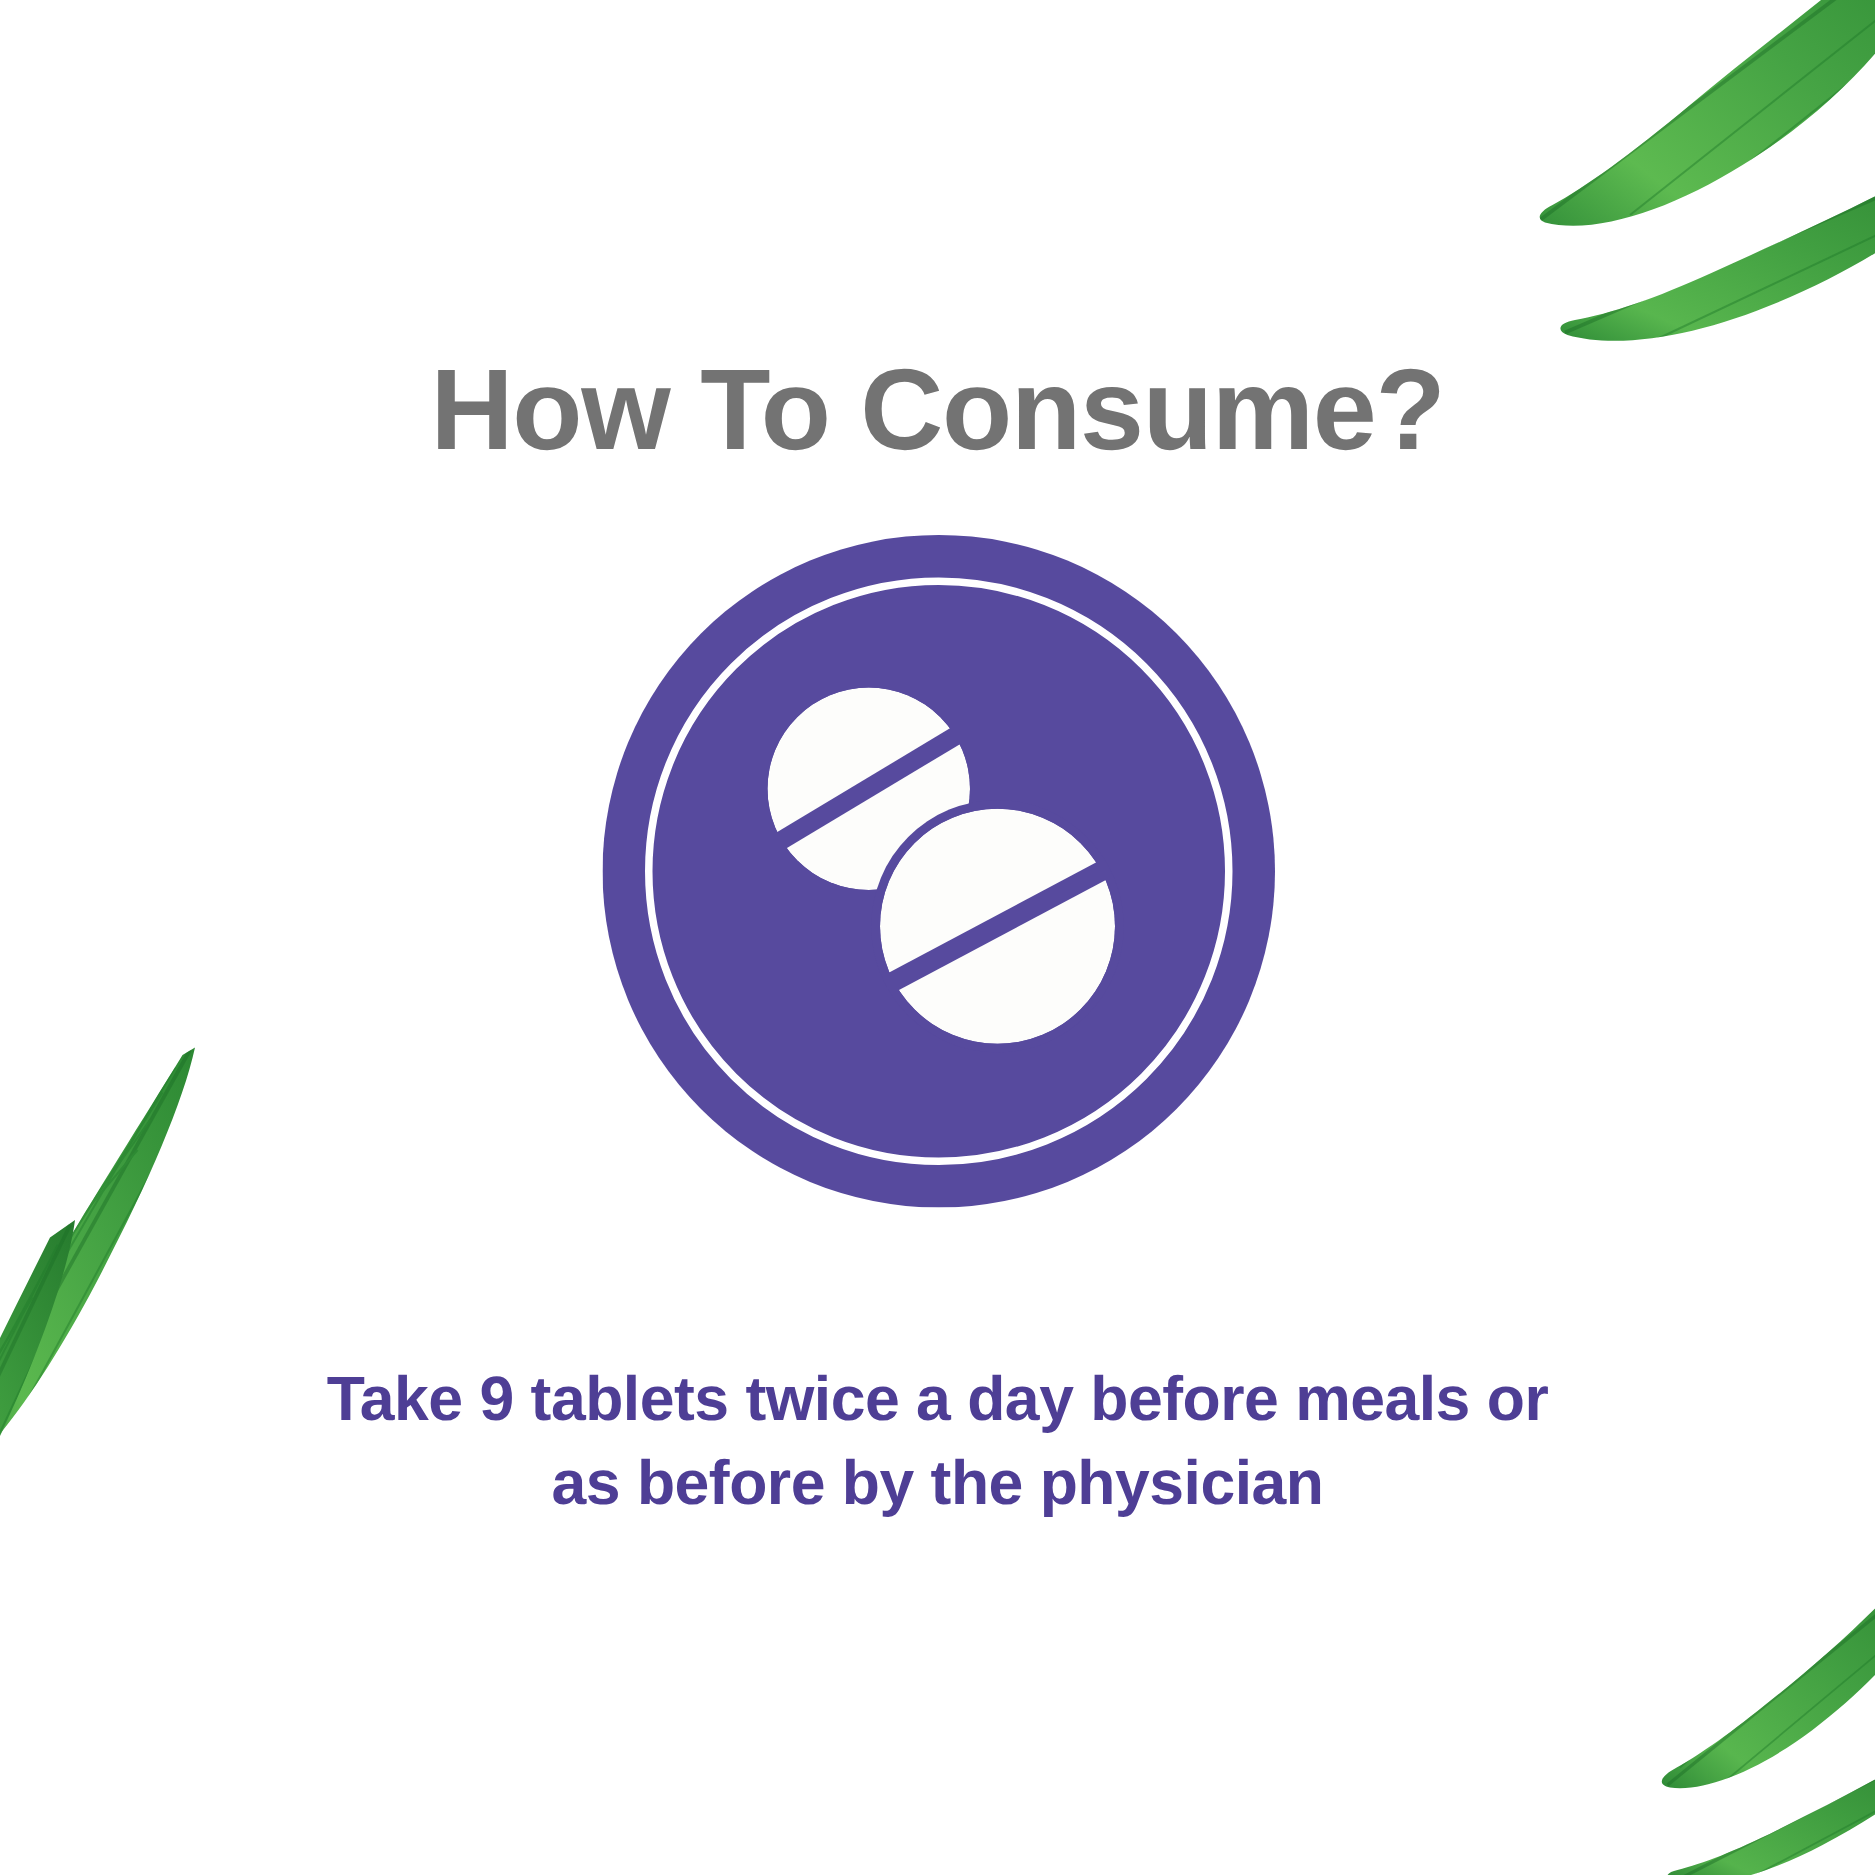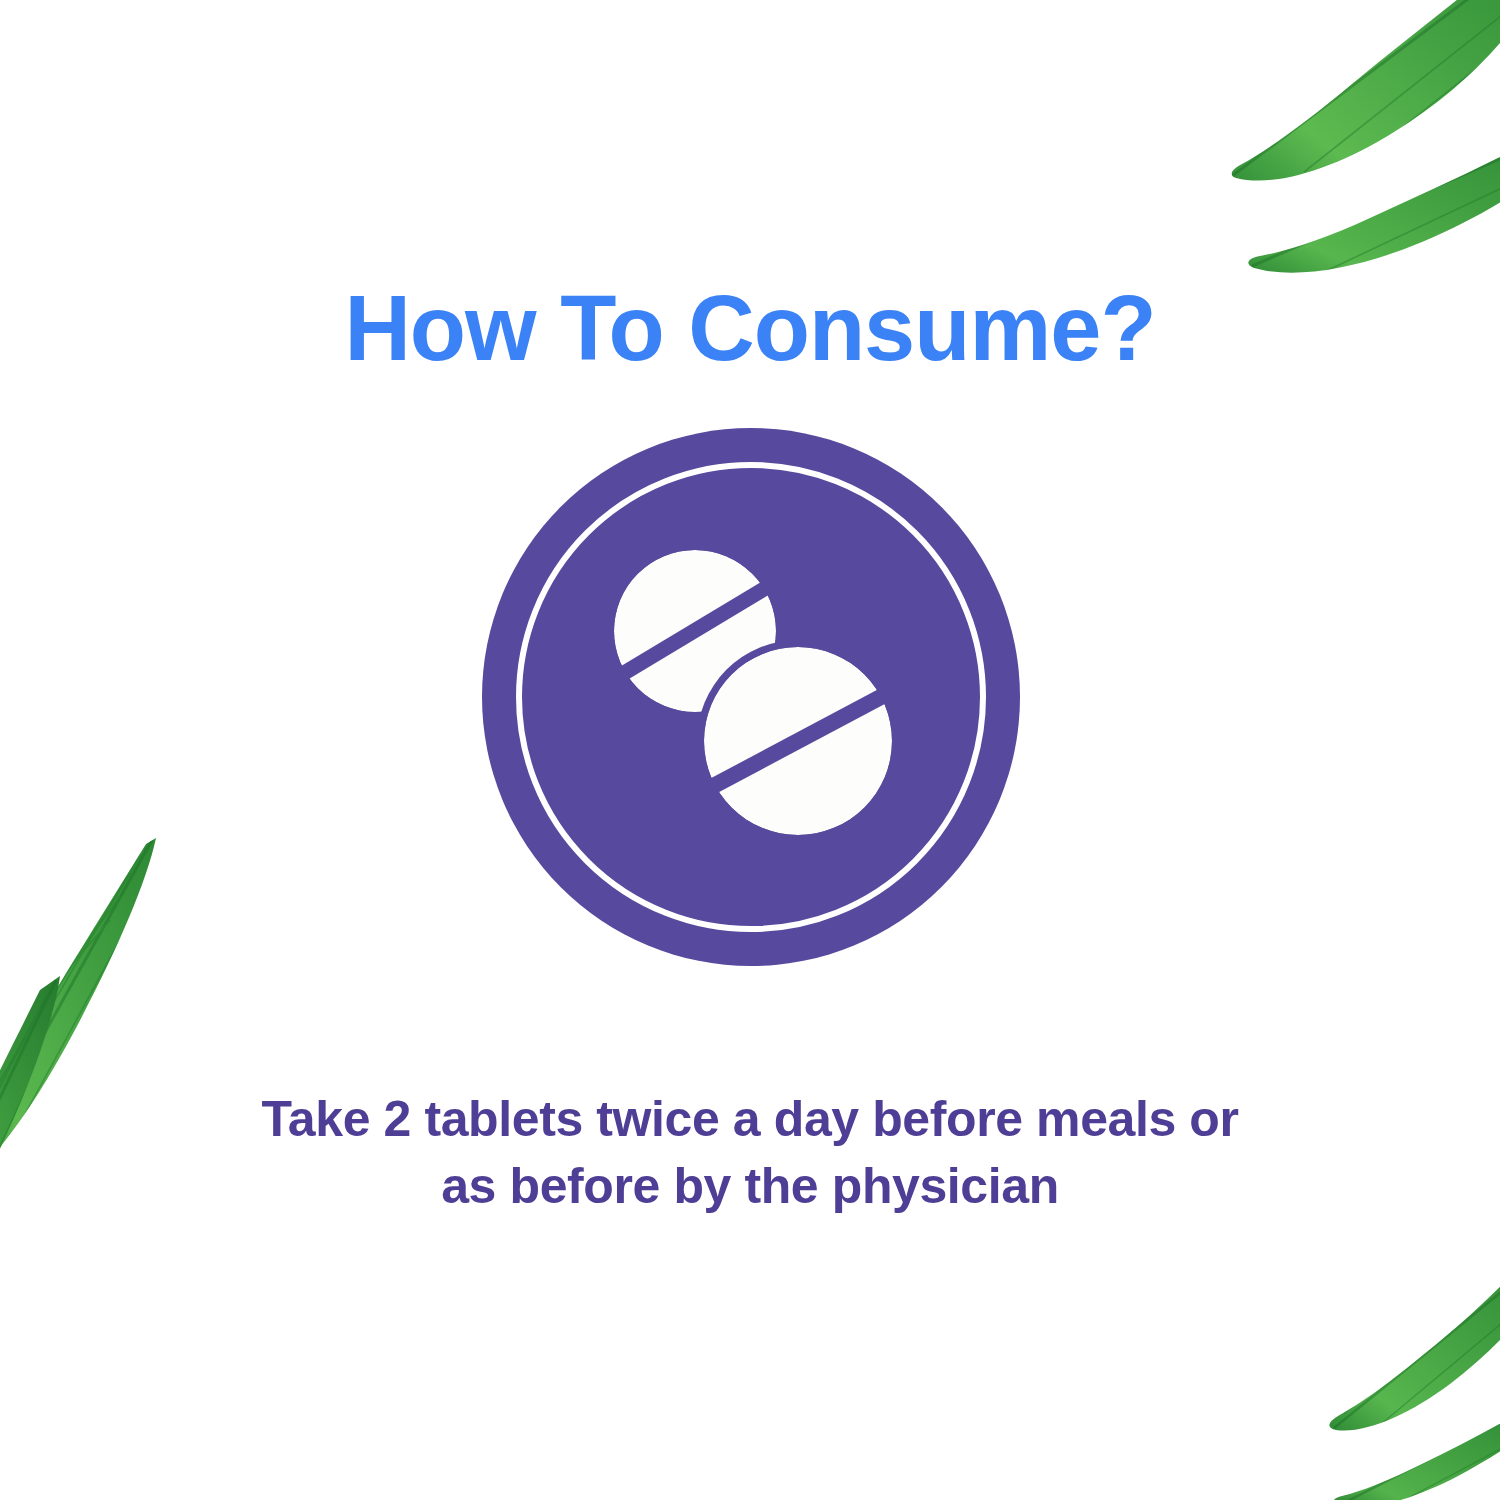--- a/index.html
+++ b/index.html
@@ -60,21 +60,21 @@
   .title {
     position: absolute;
     top: 218px;
     left: 0;
     width: 1500px;
     text-align: center;
     font-size: 92px;
     font-weight: bold;
     line-height: 1.05;
     letter-spacing: -1px;
-    color: #3b82f6;
+    color: #737373;
     white-space: nowrap;
   }
 
   
   .icon-badge {
     position: absolute;
     left: 482px;
     top: 428px;
     width: 538px;
     height: 538px;
@@ -320,17 +320,17 @@
           </g>
         </mask>
 
         <circle cx="316" cy="313" r="101" fill="#574A9E"></circle>
         <circle cx="316" cy="313" r="94" fill="#FDFDFB" mask="url(#score-mask-lower)"></circle>
       </g>
     </svg>
   </div>
 
   <div class="caption">
-    <span class="caption-line">Take 2 tablets twice a day before meals or</span>
+    <span class="caption-line">Take 9 tablets twice a day before meals or</span>
     <span class="caption-line">as before by the physician</span>
   </div>
 
 </div>
 
 </body></html>

